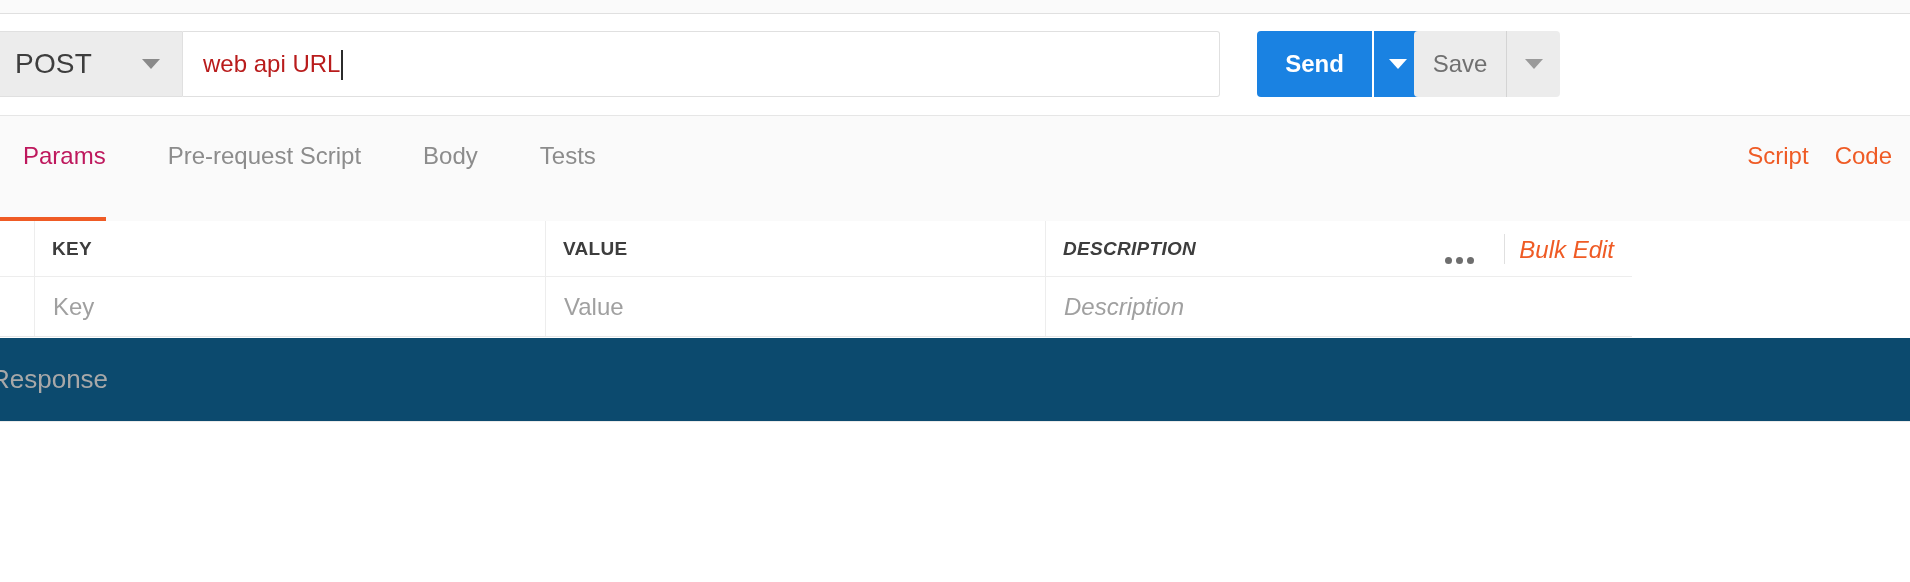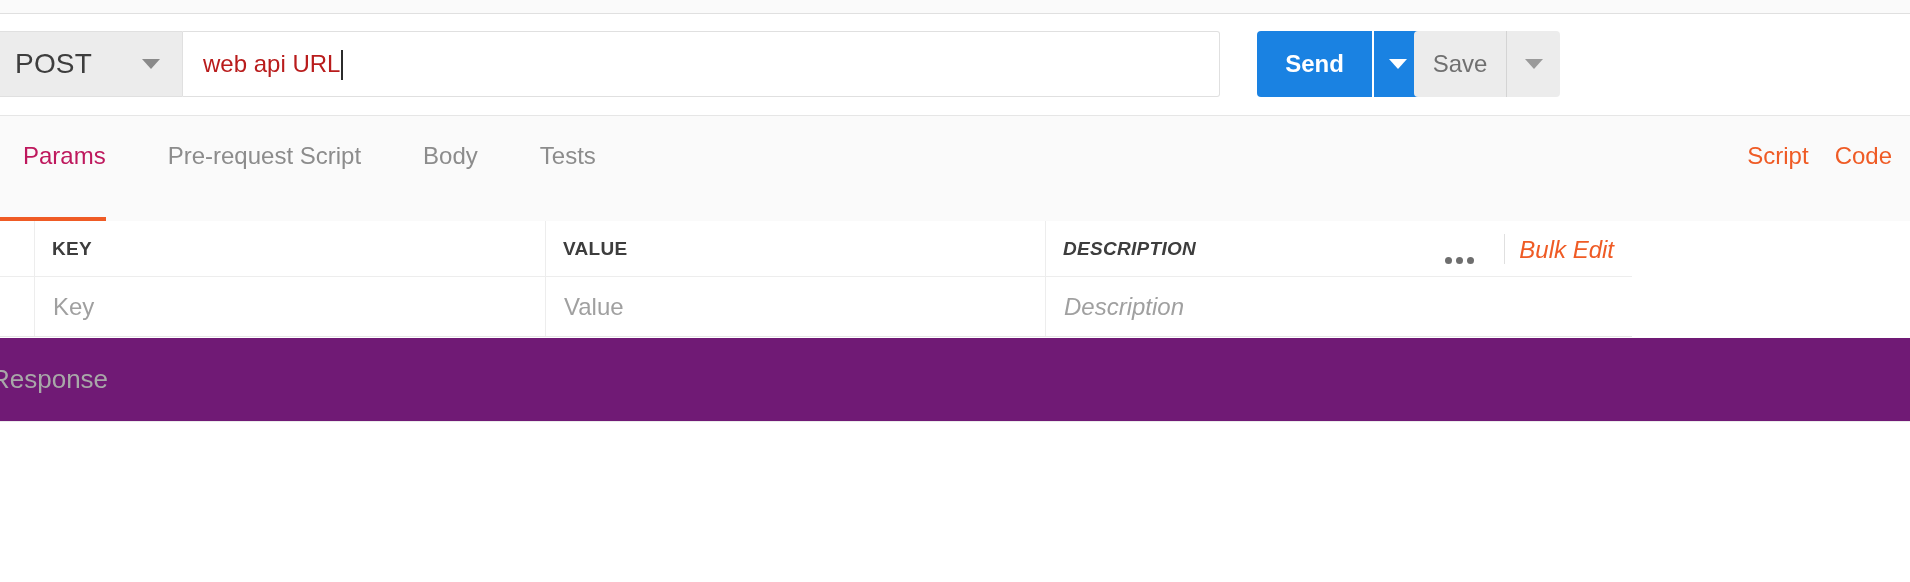--- a/index.html
+++ b/index.html
@@ -325,21 +325,21 @@
     cursor: pointer;
     white-space: nowrap;
   }
 
   
   .response-bar {
     position: absolute;
     left: 0; top: 338px;
     width: 1910px;
     height: 84px;
-    background: #701a75;
+    background: #0c4a6e;
     border-bottom: 1px solid #ebebeb;
     box-sizing: border-box;
     display: flex;
     align-items: center;
   }
   .response-title {
     margin-left: -9px;
     font-size: 26px;
     color: #a8a8a8;
   }

